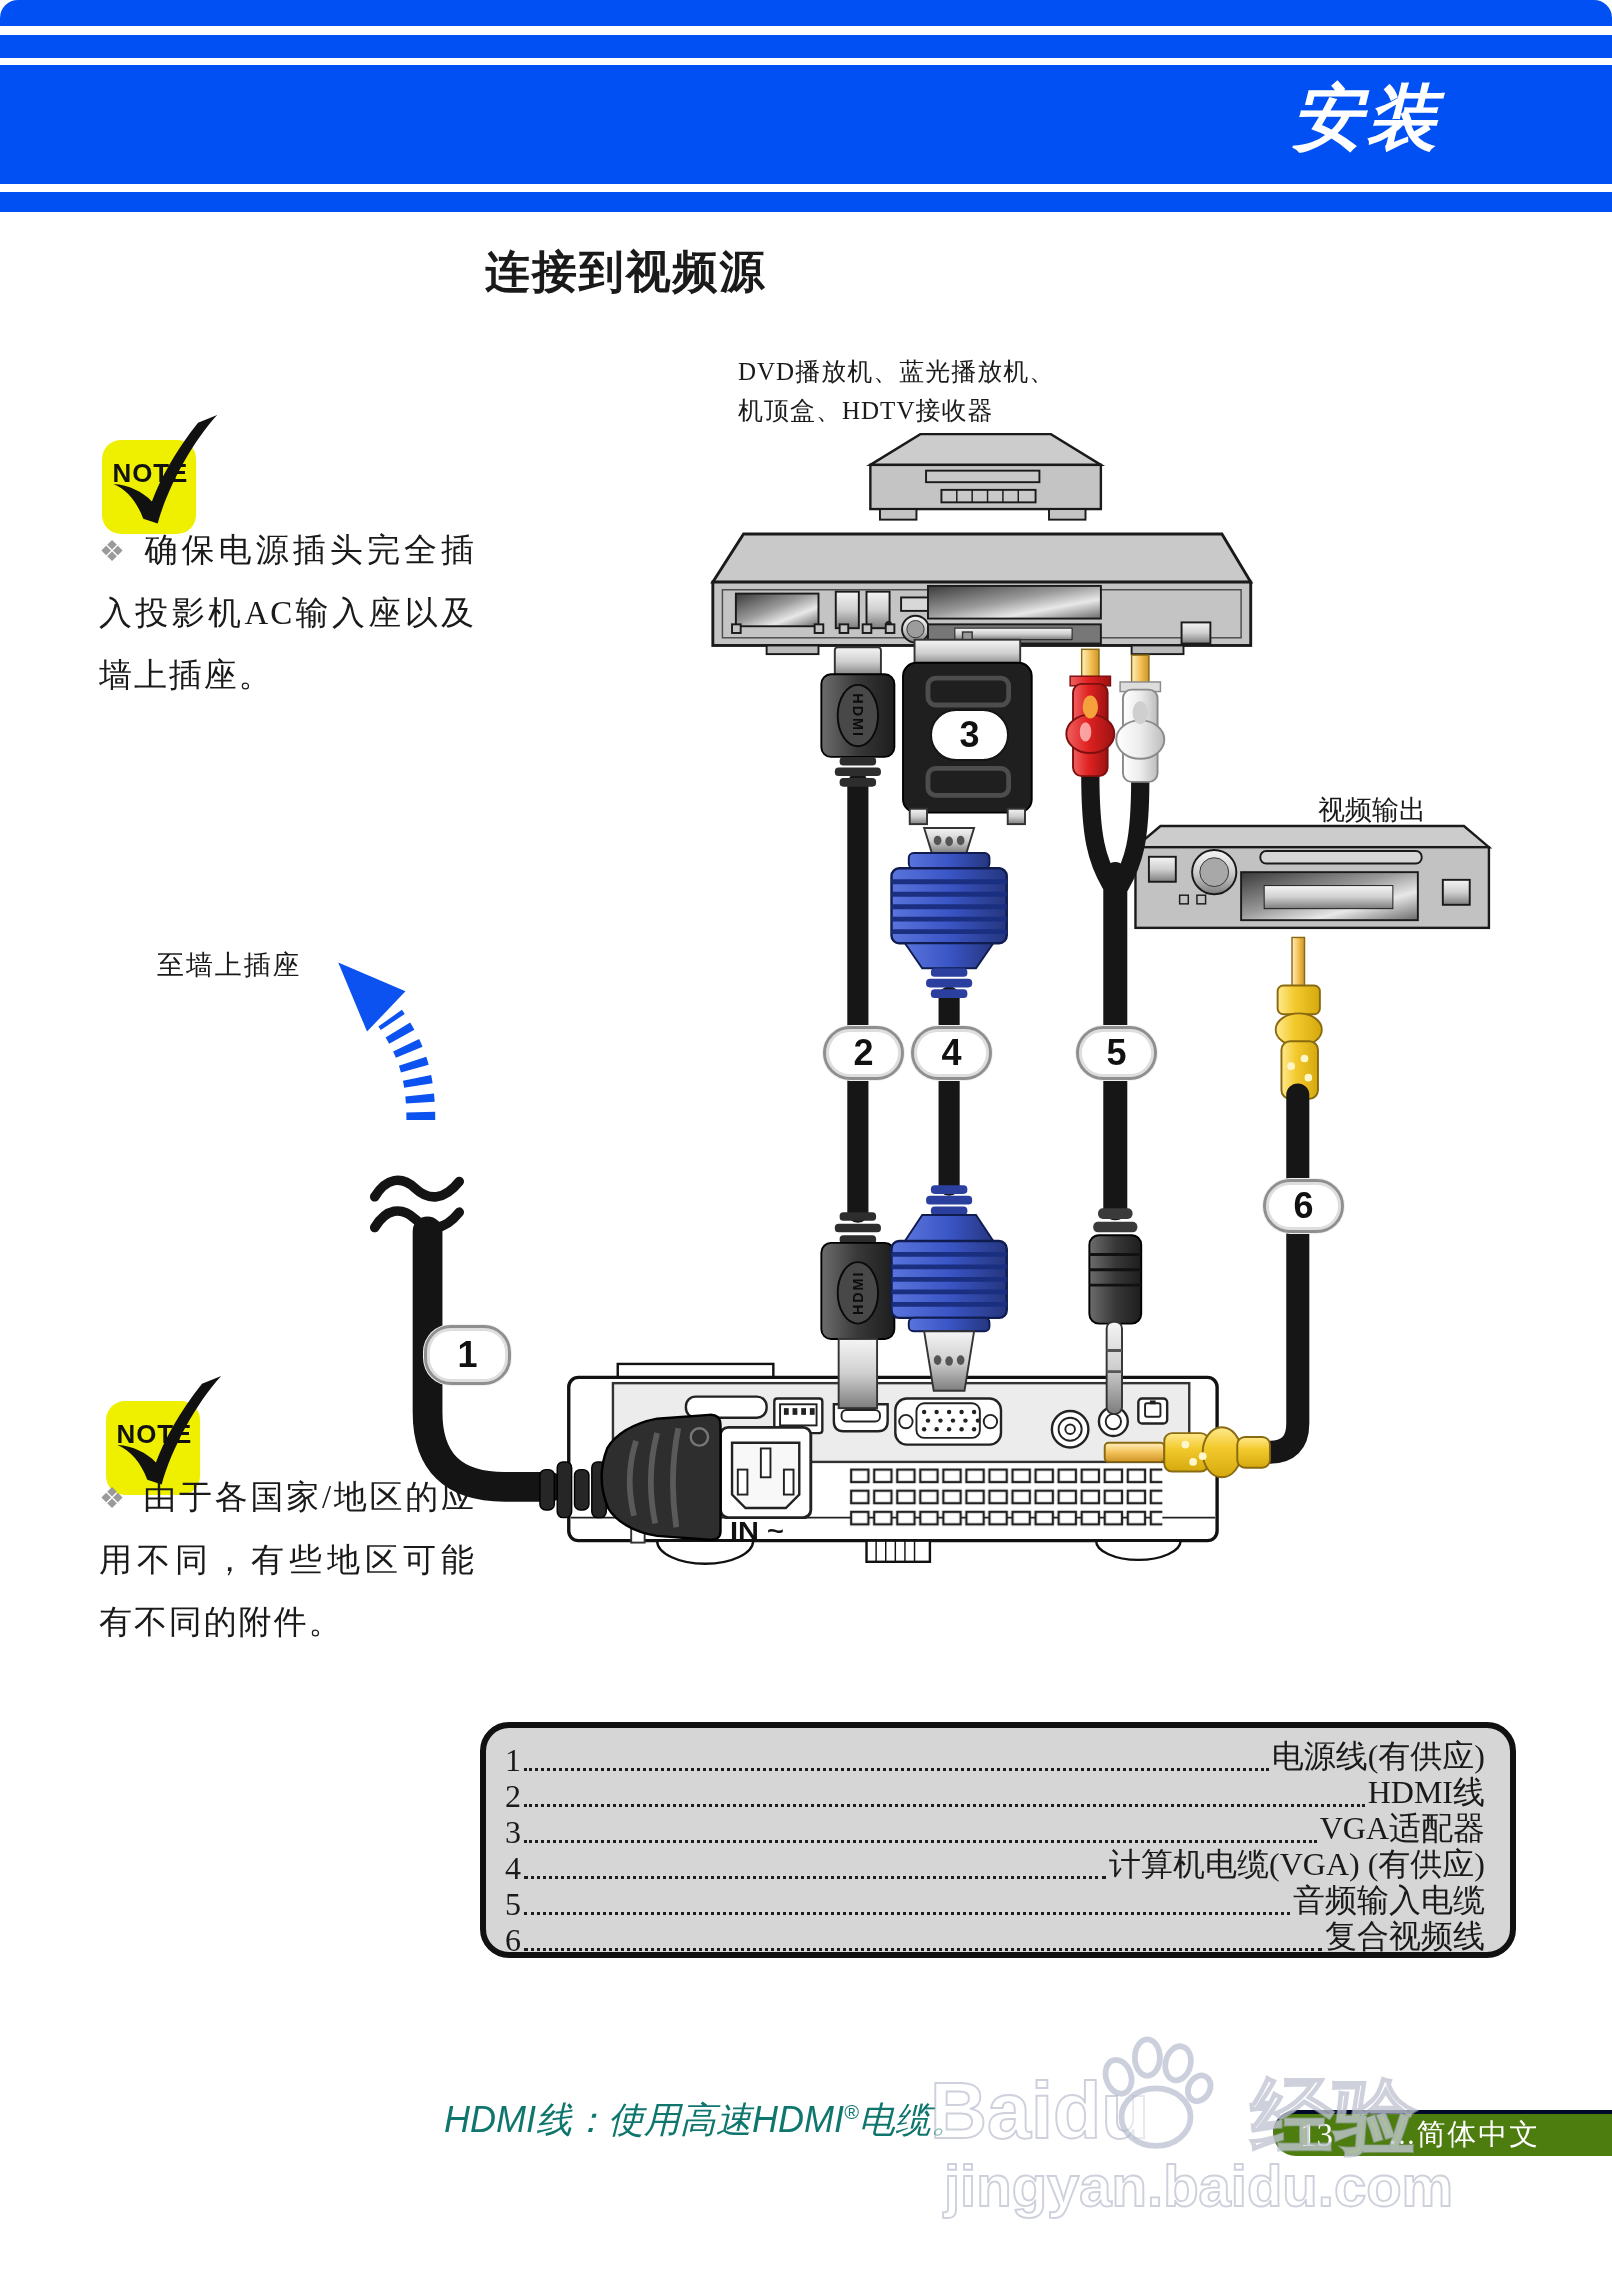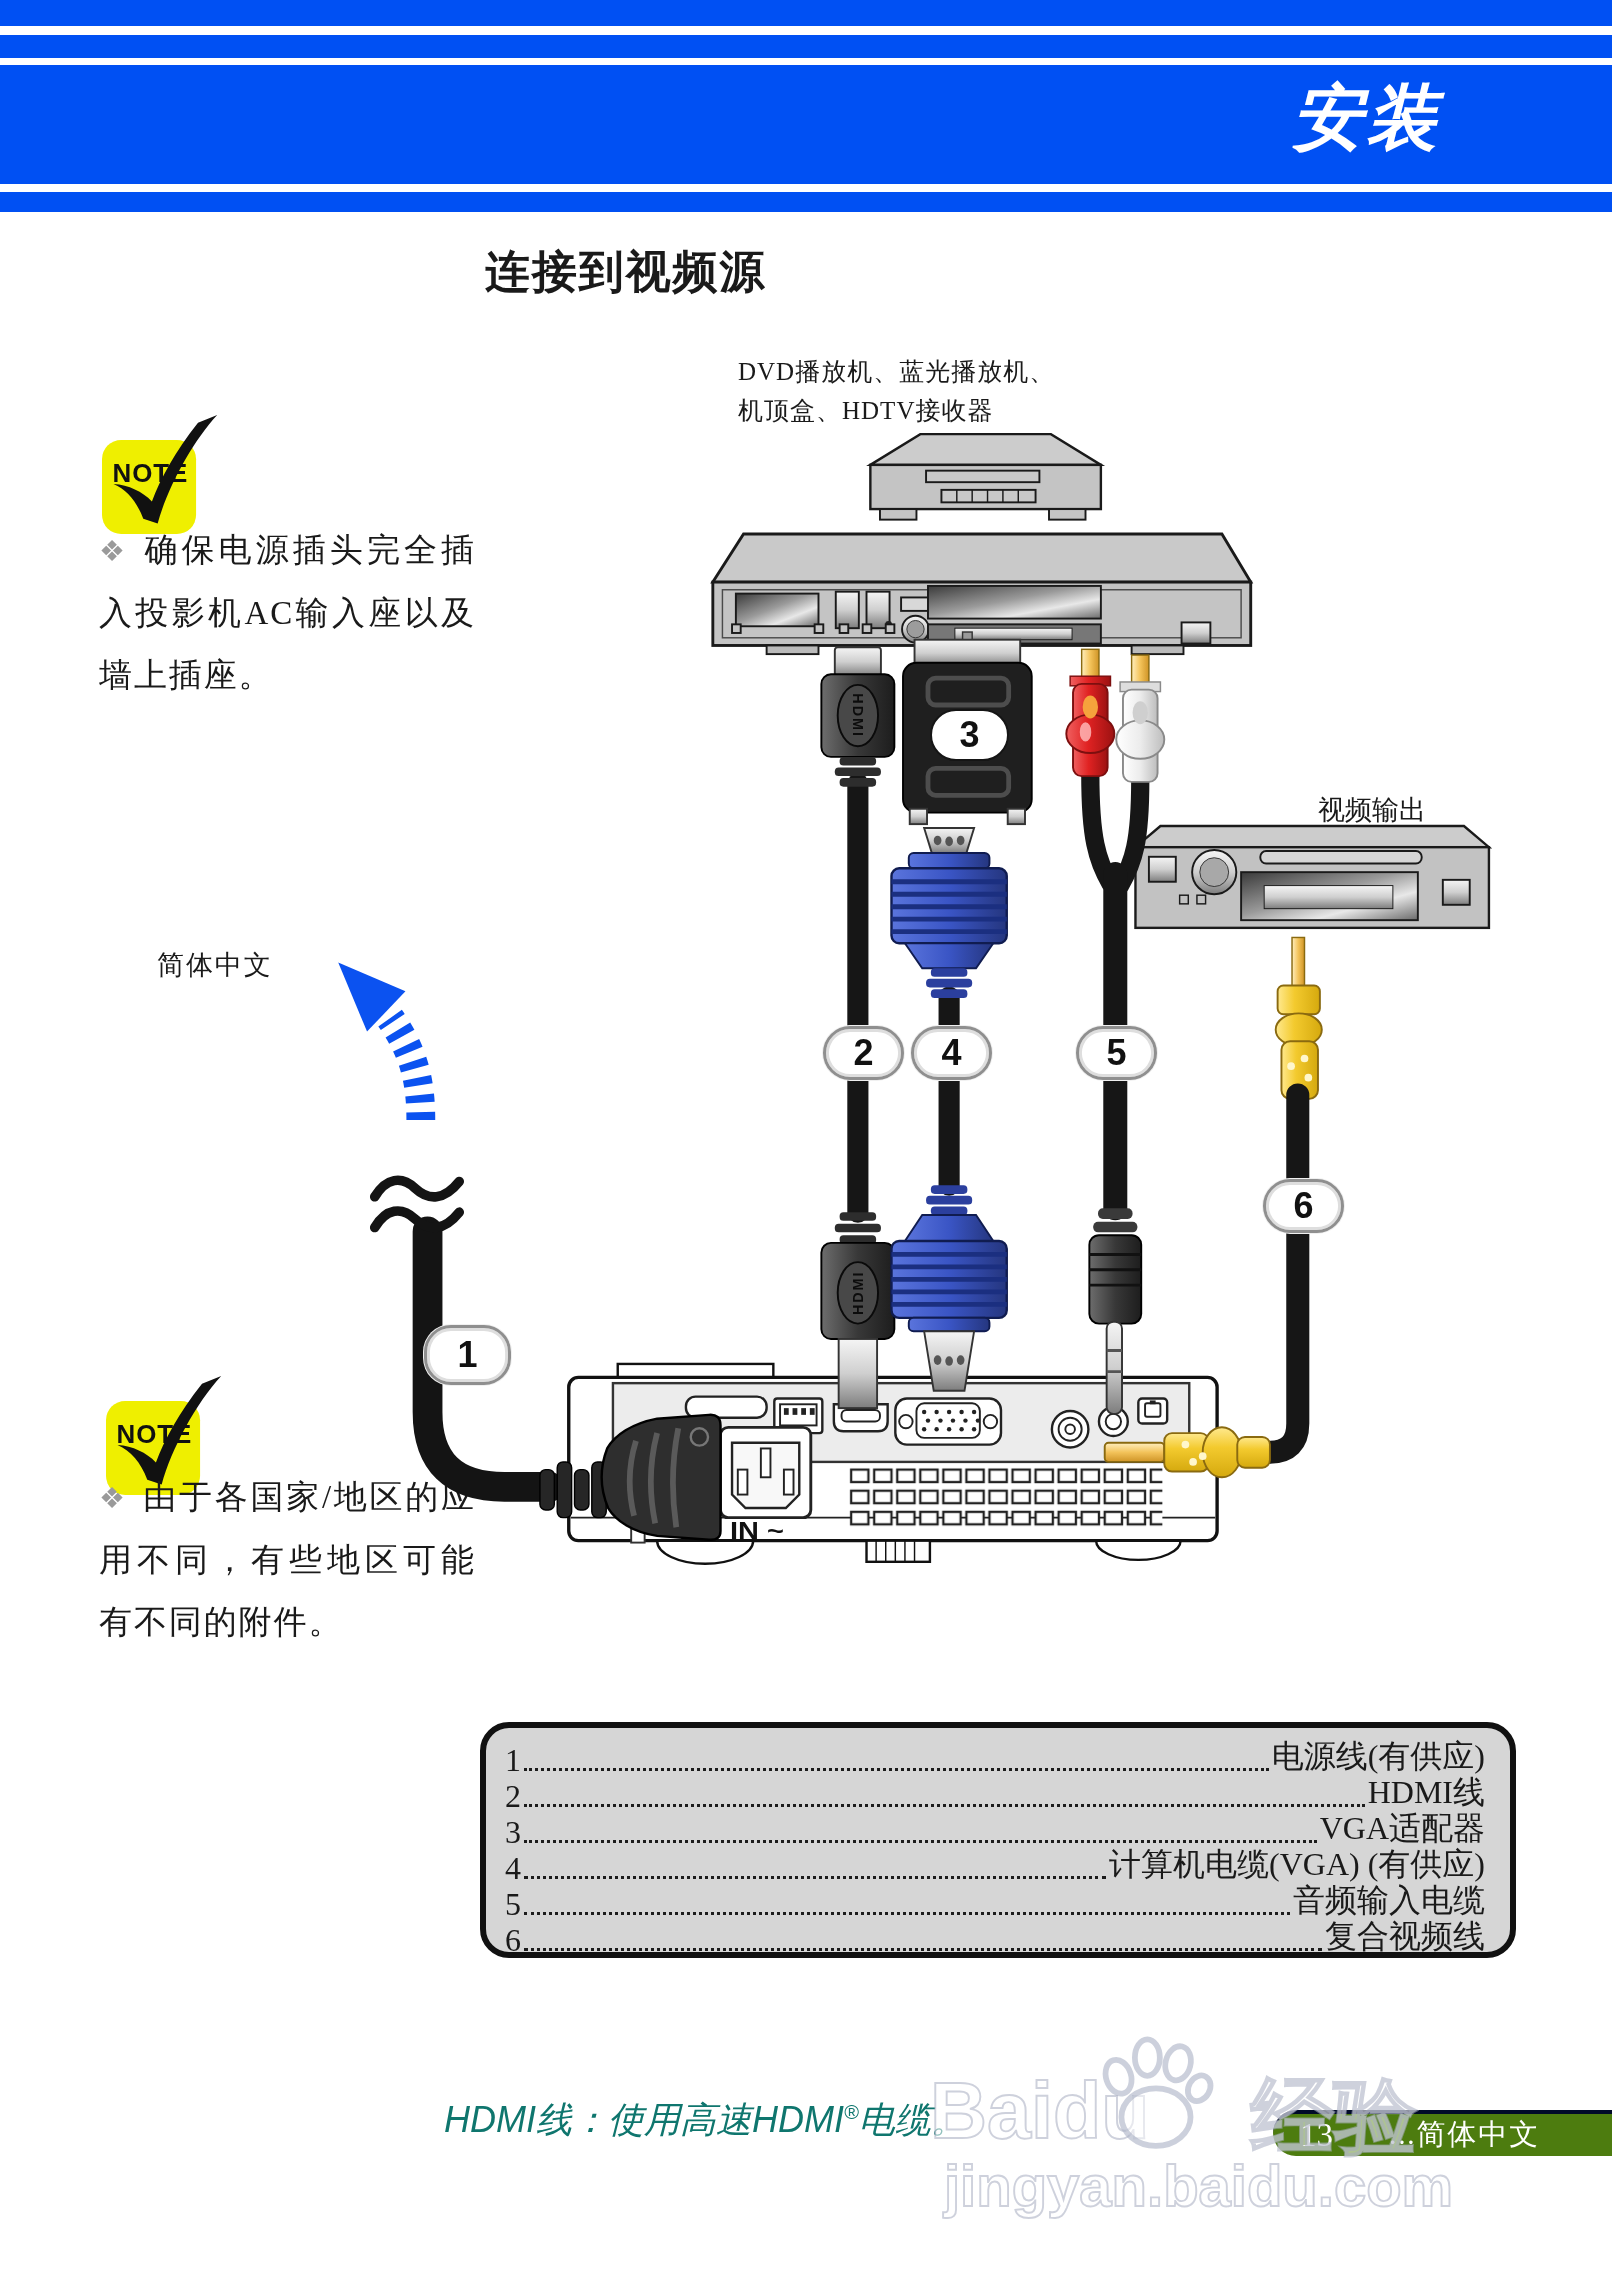--- a/index.html
+++ b/index.html
@@ -1,17 +1,17 @@
 <!DOCTYPE html>
 <html><head>
 <meta charset="utf-8">
 <style>
   html,body{margin:0;padding:0;background:#fff;}
   .page{position:relative;width:1612px;height:2287px;background:#ffffff;overflow:hidden;
-        font-family:"Liberation Serif","DejaVu Serif",serif;color:#1a1a1a;}
+        font-family:"Liberation Serif","DejaVu Serif",serif;color:#1a1a1a;border-radius:18px;}
   .abs{position:absolute;}
   
   .band{position:absolute;left:0;width:1612px;background:#0050f3;}
   .b1{top:0;height:26px;}
   .b2{top:35px;height:23px;}
   .b3{top:65px;height:119px;}
   .b4{top:192px;height:20px;}
   .chapter{position:absolute;top:71px;right:171px;color:#fff;font-size:71px;font-weight:bold;
            font-style:italic;letter-spacing:3.8px;}
   
@@ -398,21 +398,21 @@
 
   <div class="note-text nt2">
     <span class="bullet">❖</span><span>由于各国家/地区的应用不同，有些地区可能有不同的附件。</span>
   </div>
 
   <div class="src-label">
     <div>DVD播放机、蓝光播放机、</div>
     <div>机顶盒、HDTV接收器</div>
   </div>
   <div class="vout-label">视频输出</div>
-  <div class="wall-label">简体中文</div>
+  <div class="wall-label">至墙上插座</div>
 
   <div class="badge k1">1</div>
   <div class="badge k2">2</div>
   <div class="badge k3">3</div>
   <div class="badge k4">4</div>
   <div class="badge k5">5</div>
   <div class="badge k6">6</div>
 
   <div class="legend">
     <div class="leg-row">

